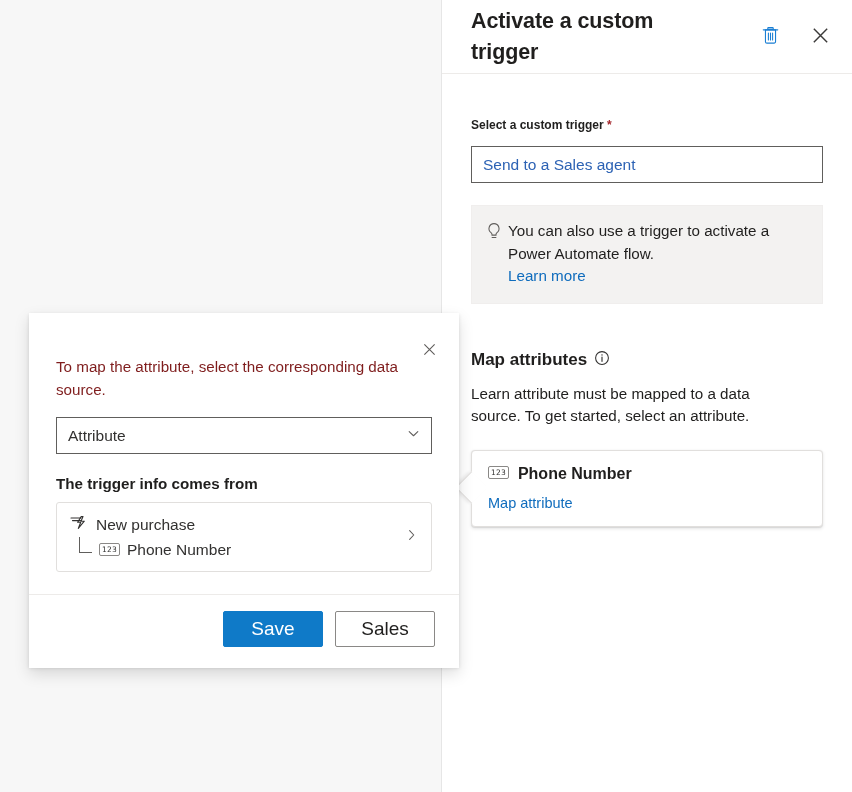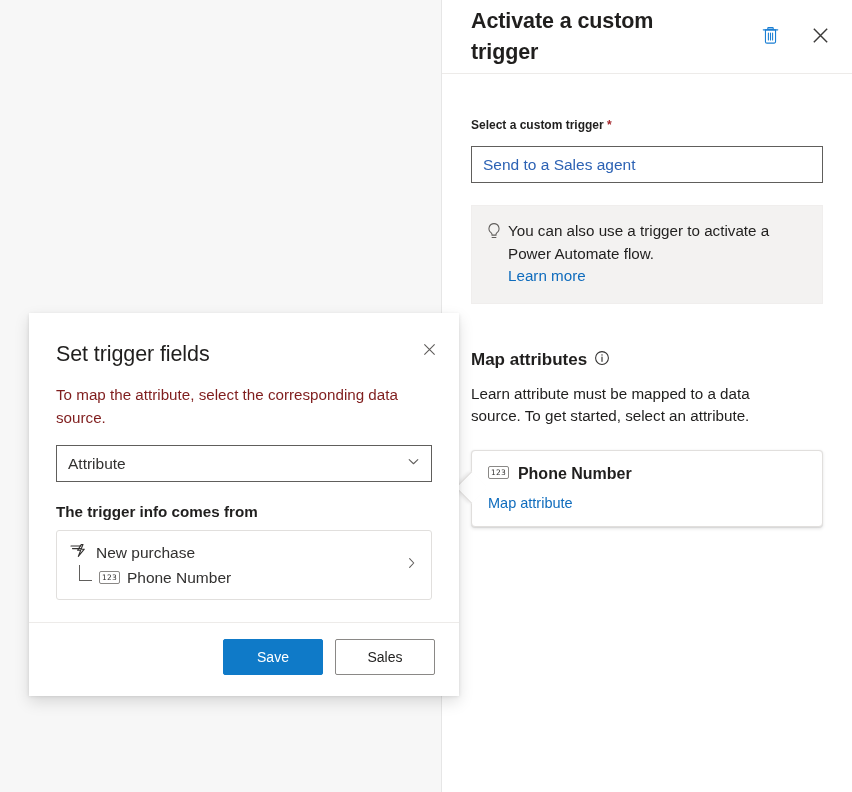--- a/index.html
+++ b/index.html
@@ -300,21 +300,21 @@
     border-top: 1px solid #edebe9;
     padding: 16px 24px 21px 24px;
     display: flex;
     justify-content: flex-end;
     gap: 12px;
     box-sizing: border-box;
   }
   .btn {
     height: 36px;
     min-width: 100px;
-    font-size: 14px;
+    font-size: 19px;
     font-family: "Liberation Sans", sans-serif;
     cursor: pointer;
     padding: 0 16px;
     border-radius: 2px;
     box-sizing: border-box;
   }
   .btn-primary {
     background: #0f7ac8;
     border: 1px solid #0f7ac8;
     color: #ffffff;
@@ -401,21 +401,20 @@
       <div class="attr-link">Map attribute</div>
     </div>
 
   </div>
 </div>
 
 <div class="dialog">
 
   <div class="dialog-main">
 
-    <div class="dialog-title">Set trigger fields</div>
 
     <button class="dialog-close" title="Close">
       <span>
         <svg width="19" height="19" viewBox="0 0 20 20" fill="none" aria-hidden="true">
           <path d="M4.6 4.6 15.4 15.4M15.4 4.6 4.6 15.4" stroke="#605e5c" stroke-width="1.2"></path>
         </svg>
       </span>
     </button>
 
     <div class="dialog-desc">To map the attribute, select the corresponding data source.</div>

